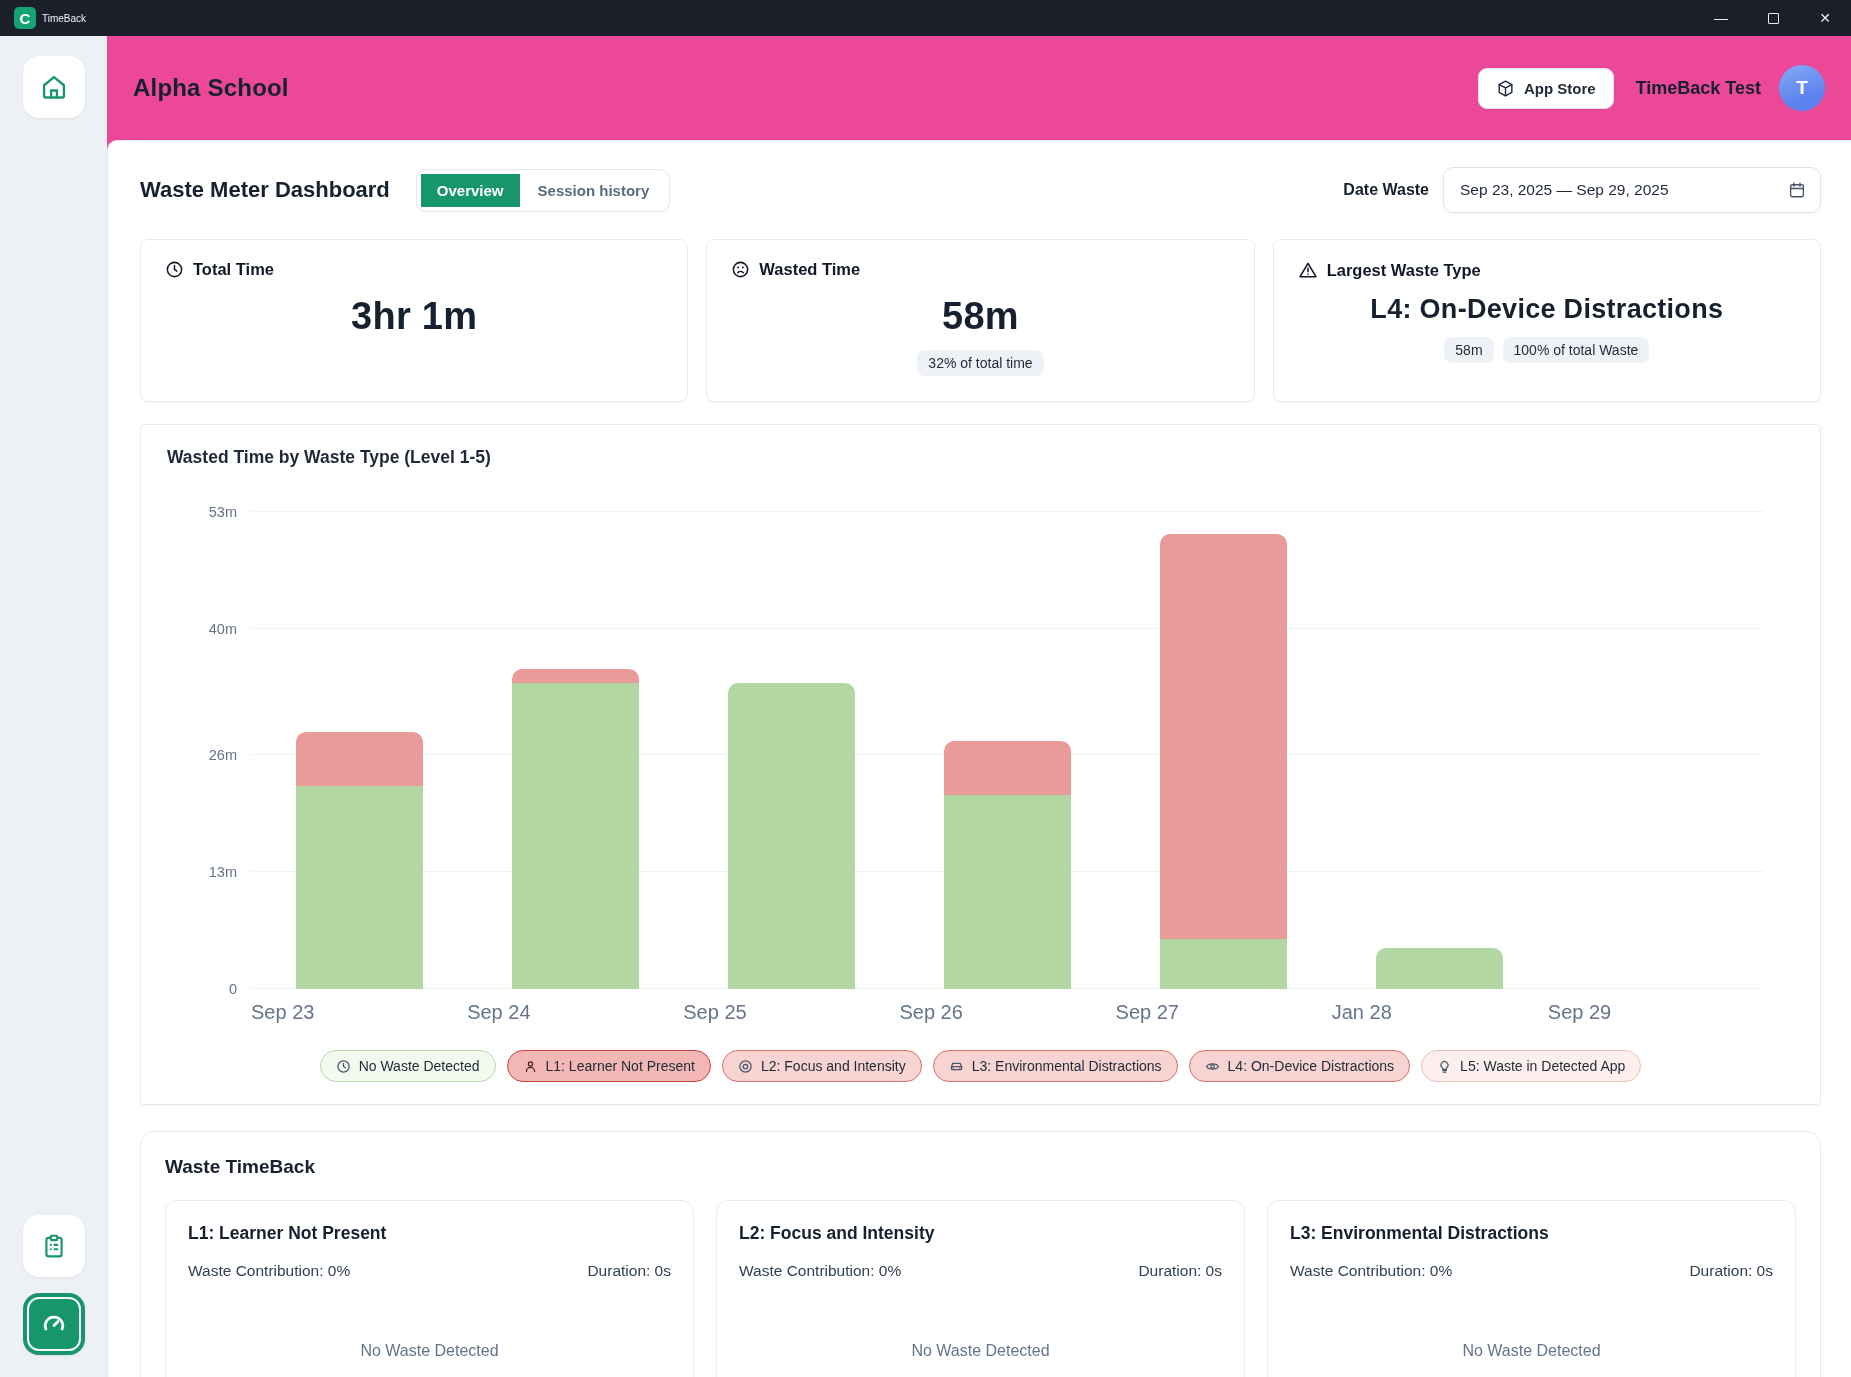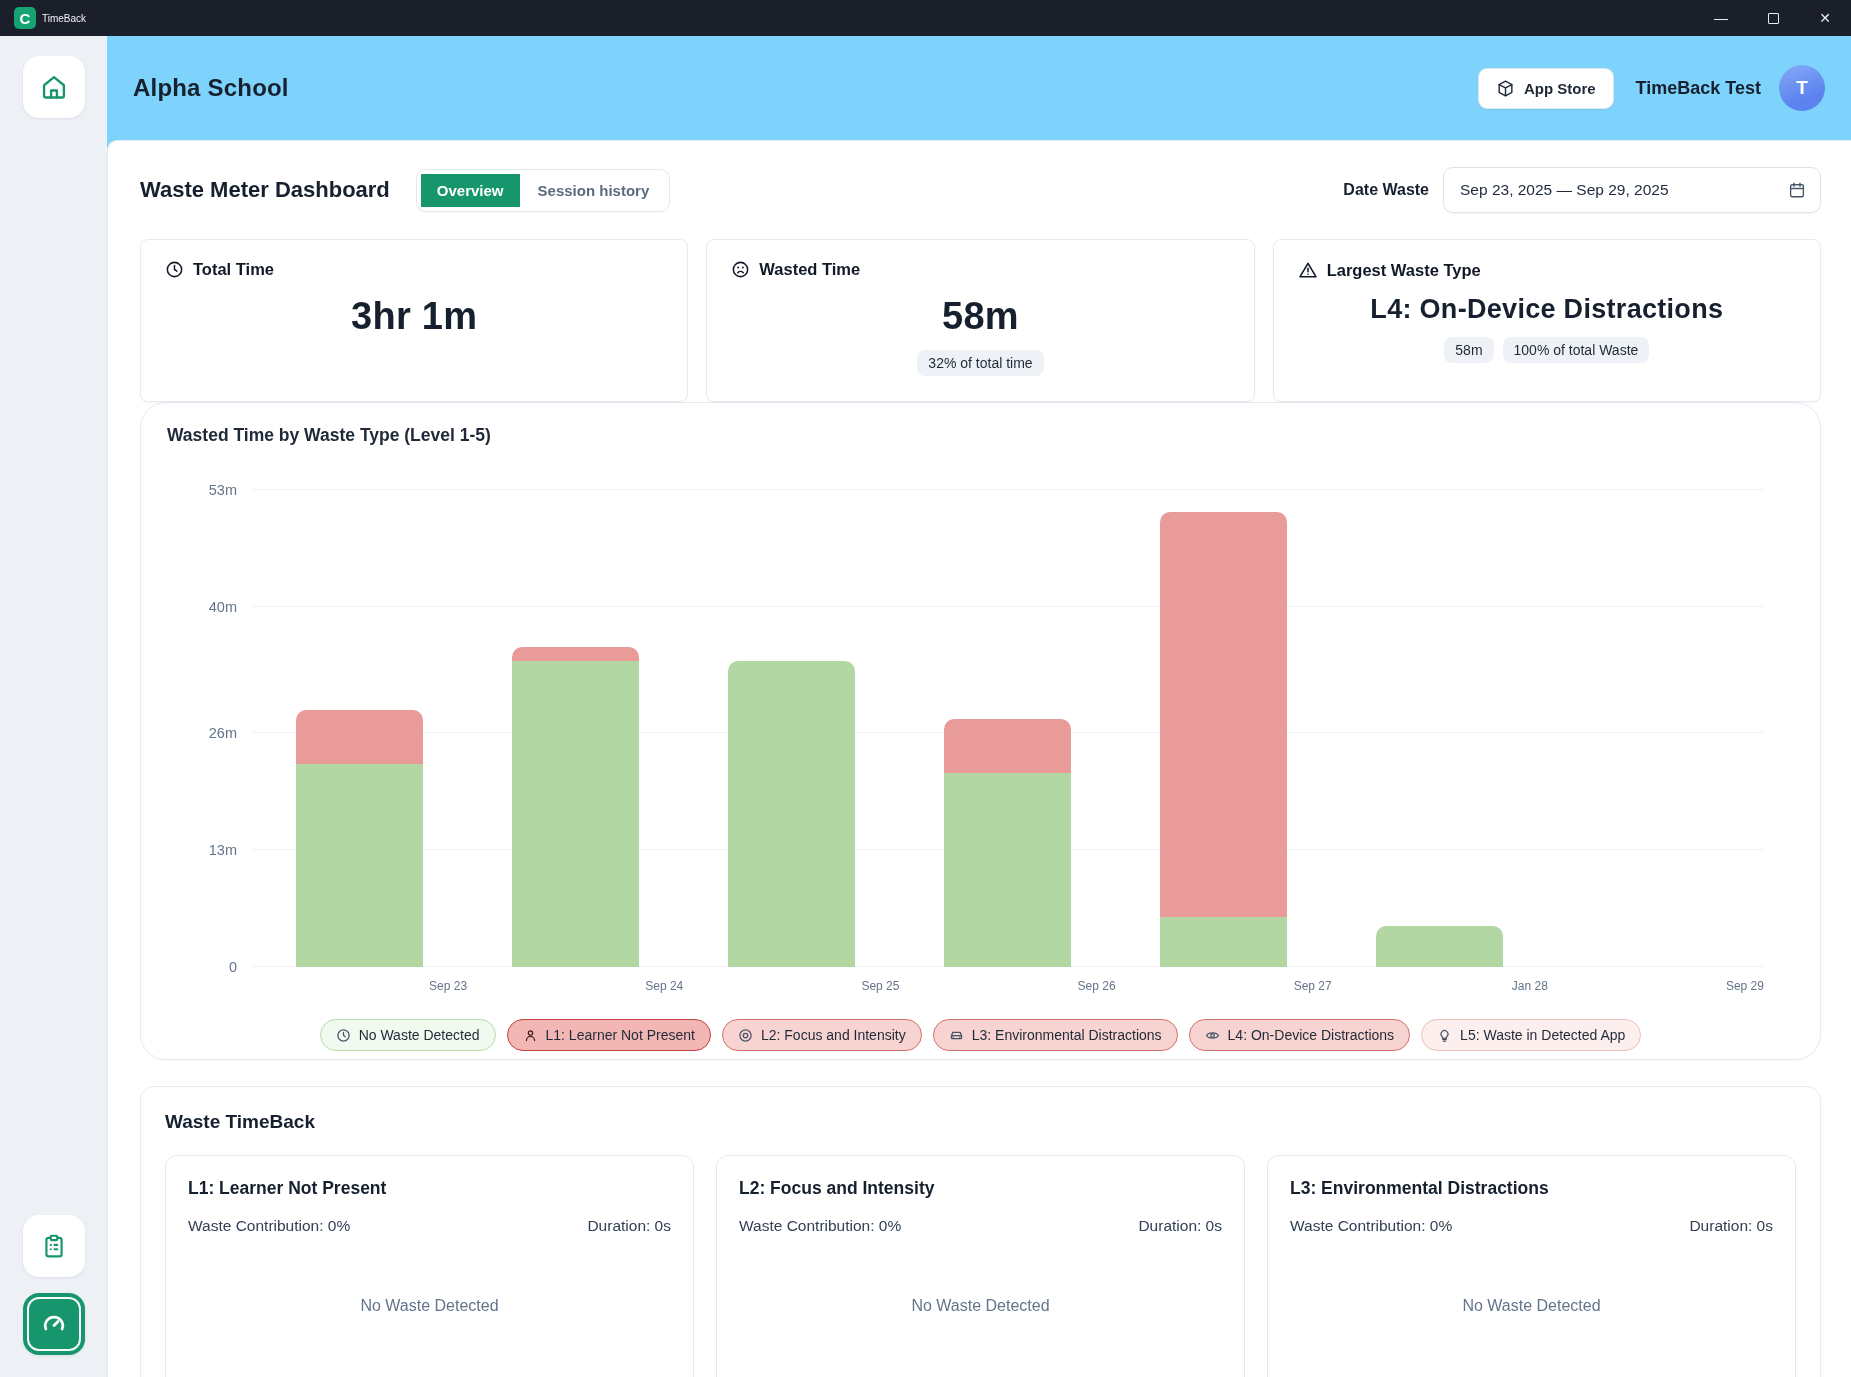--- a/index.html
+++ b/index.html
@@ -20,21 +20,21 @@
   .app { display:flex; height:1341px; }
   .sidebar { width:107px; display:flex; flex-direction:column; align-items:center;
     padding:20px 0 22px 0; background:#edf1f6; }
   .side-btn { width:62px; height:62px; border-radius:16px; background:#fff;
     box-shadow:0 1px 3px rgba(16,24,40,.08); display:flex; align-items:center; justify-content:center; }
   .side-btn + .side-btn { margin-top:16px; }
   .side-spacer { flex:1; }
   .side-btn.active { background:#17966e; position:relative; }
   .side-btn.active .ring { position:absolute; inset:4px; border:2.5px solid rgba(255,255,255,.95); border-radius:12px; }
 
-  .main { flex:1; display:flex; flex-direction:column; background:#7dd3fc; }
+  .main { flex:1; display:flex; flex-direction:column; background:#ec4899; }
   .header { height:104px; display:flex; align-items:center; padding:0 26px 0 26px; }
   .school { font-size:24px; font-weight:600; letter-spacing:.2px; }
   .hdr-spacer { flex:1; }
   .appstore-btn { display:flex; align-items:center; gap:9px; background:#fff; border:1px solid #dfe5ec;
     border-radius:9px; padding:10px 17px; font-size:15px; font-weight:600; color:#1f2937;
     box-shadow:0 1px 2px rgba(16,24,40,.05); }
   .user-name { font-size:18px; font-weight:700; margin:0 18px 0 22px; }
   .avatar { width:46px; height:46px; border-radius:50%; background:linear-gradient(160deg,#86abf7 0%,#5b82ee 70%);
     color:#fff; font-size:19px; font-weight:600; display:flex; align-items:center; justify-content:center; }
 
@@ -59,34 +59,34 @@
   .stats-row { display:flex; gap:18px; }
   .stat-card { flex:1; border:1px solid #e7ebf1; border-radius:8px; padding:20px 24px 24px 24px;
     background:#fff; box-shadow:0 1px 2px rgba(16,24,40,.04); min-height:163px; }
   .stat-head { display:flex; align-items:center; gap:9px; font-size:16.5px; font-weight:600; color:#111827; }
   .stat-value { text-align:center; font-size:38px; font-weight:800; margin-top:16px; letter-spacing:.3px; }
   .stat-value.small { font-size:27px; margin-top:14px; }
   .badge-row { display:flex; justify-content:center; gap:9px; margin-top:12px; }
   .badge { background:#eef2f7; border-radius:8px; padding:5px 11px; font-size:14px; color:#1f2937; }
 
   
-  .chart-card { border:1px solid #e7ebf1; border-radius:26px; background:#fff; 
-    padding:22px 26px 8px 26px; box-shadow:0 1px 2px rgba(16,24,40,.04); }
+  .chart-card { border:1px solid #e7ebf1; border-radius:4px; background:#fff; margin-top:22px;
+    padding:22px 26px 22px 26px; box-shadow:0 1px 2px rgba(16,24,40,.04); }
   .chart-title { font-size:17.5px; font-weight:600; color:#1f2937; }
   .plot-wrap { margin-top:44px; }
   .plot { position:relative; height:477px; margin-left:84px; margin-right:30px; }
   .gridline { position:absolute; left:0; right:0; border-top:1px solid #f0f3f7; }
   .ytick { position:absolute; right:calc(100% + 14px); transform:translateY(-50%); font-size:14.5px;
     color:#64748b; white-space:nowrap; }
   .bars { position:absolute; inset:0; display:flex; }
   .slot { flex:1; display:flex; align-items:flex-end; justify-content:center; }
   .bar { width:127px; display:flex; flex-direction:column; justify-content:flex-end; }
   .seg-top { border-radius:10px 10px 0 0; }
   .xlabels { display:flex; margin-left:84px; margin-right:30px; margin-top:12px; }
-  .xlabel { flex:1; text-align:right; font-size:12px; color:#64748b; }
+  .xlabel { flex:1; text-align:left; font-size:20px; color:#64748b; }
 
   .legend { display:flex; justify-content:center; flex-wrap:wrap; gap:11px; margin-top:26px; }
   .chip { display:flex; align-items:center; gap:8px; border-radius:999px; padding:7px 15px;
     font-size:14px; color:#1f2937; border:1px solid transparent; }
   .chip svg { flex:0 0 auto; }
   .chip.green      { background:#f2f9ee; border-color:#b9dcaa; }
   .chip.red-strong { background:#f2b7b5; border-color:#c4443f; }
   .chip.red        { background:#f7d3d1; border-color:#d4736e; }
   .chip.red-light  { background:#fcefed; border-color:#eac1bc; }
 

